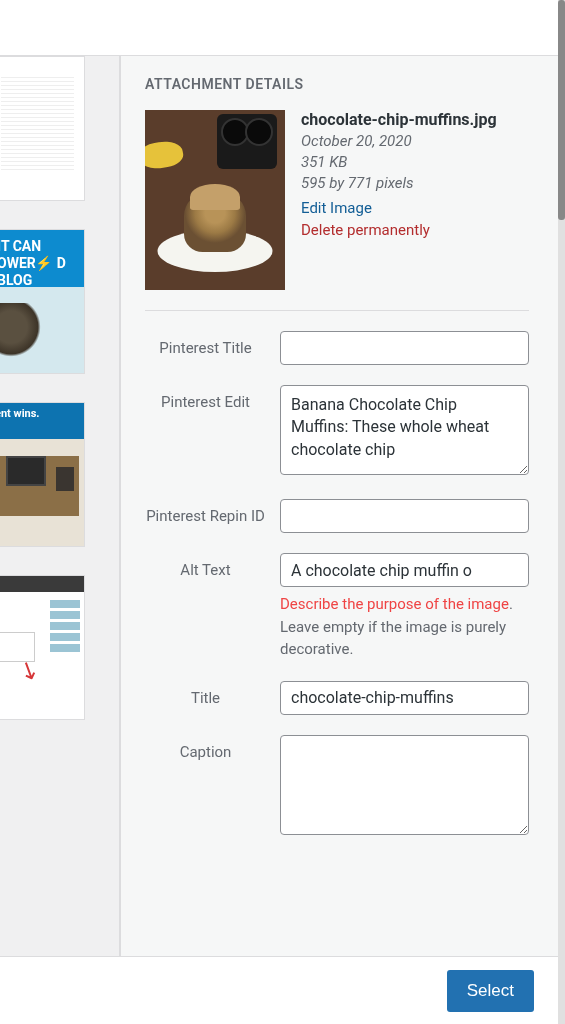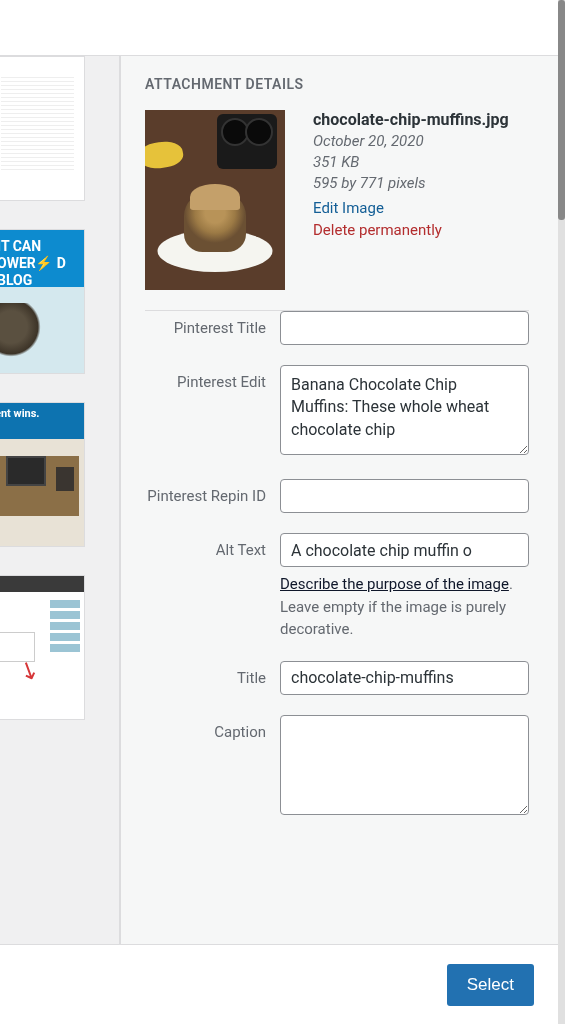--- a/index.html
+++ b/index.html
@@ -179,23 +179,24 @@
       font-size: 14px;
       font-weight: 600;
       color: #646970;
       text-transform: uppercase;
       letter-spacing: 0.5px;
       margin-bottom: 18px;
       margin-top: 52px;
     }
     .attachment-header {
       display: flex;
-      gap: 28px;
+      gap: 16px;
       padding-bottom: 20px;
       border-bottom: 1px solid #dcdcde;
+      margin-bottom: 20px;
     }
     .attachment-thumb {
       width: 140px;
       height: 180px;
       background: #5a3d2b;
       position: relative;
       flex-shrink: 0;
       overflow: hidden;
     }
     .att-plate {
@@ -285,21 +286,21 @@
       margin-top: 4px;
       display: inline-block;
     }
     .form-row {
       display: flex;
       align-items: flex-start;
       margin-bottom: 20px;
     }
     .form-label {
       width: 135px;
-      text-align: right;
+      text-align: center;
       padding-right: 14px;
       color: #646970;
       font-size: 15px;
       padding-top: 8px;
       flex-shrink: 0;
     }
     .form-input-wrap {
       flex: 1;
     }
     .form-input, .form-textarea {
@@ -323,30 +324,29 @@
     .form-textarea.caption {
       min-height: 100px;
     }
     .help-text {
       font-size: 15px;
       color: #646970;
       margin-top: 6px;
       line-height: 1.5;
     }
     .help-link {
-      color: #0f172a;
-      text-decoration: underline;
+      color: #ef4444;
       cursor: pointer;
     }
     .footer-bar {
       position: absolute;
       bottom: 0;
       left: 0;
       right: 7px;
-      height: 80px;
+      height: 68px;
       background: #fff;
       border-top: 1px solid #dcdcde;
       display: flex;
       align-items: center;
       justify-content: flex-end;
       padding: 0 24px;
       z-index: 8;
     }
     .select-btn {
       background: #2271b1;

